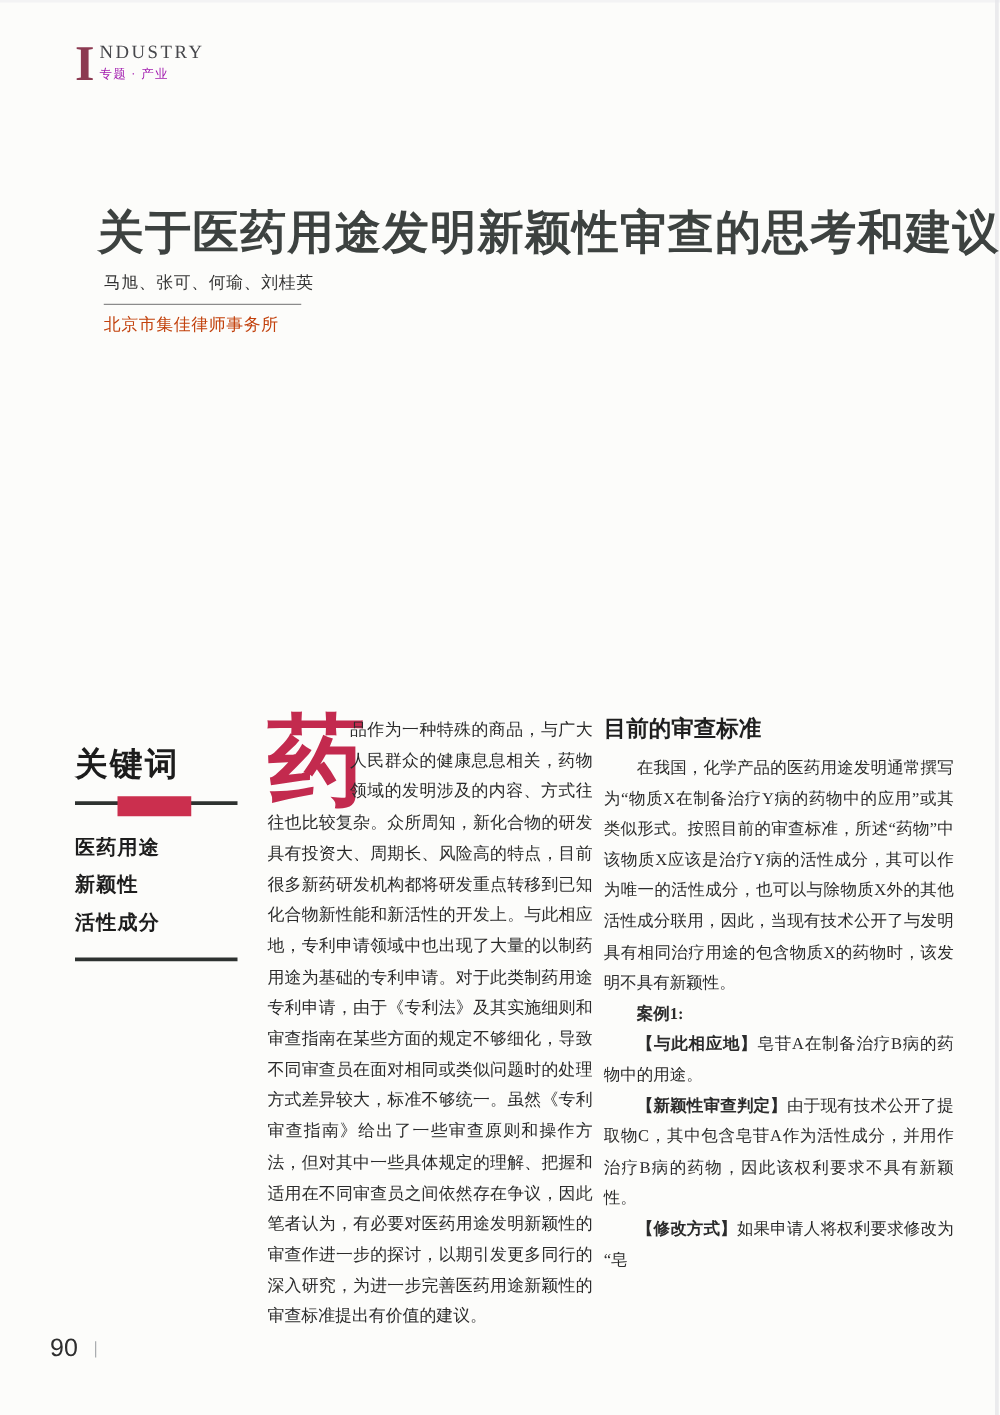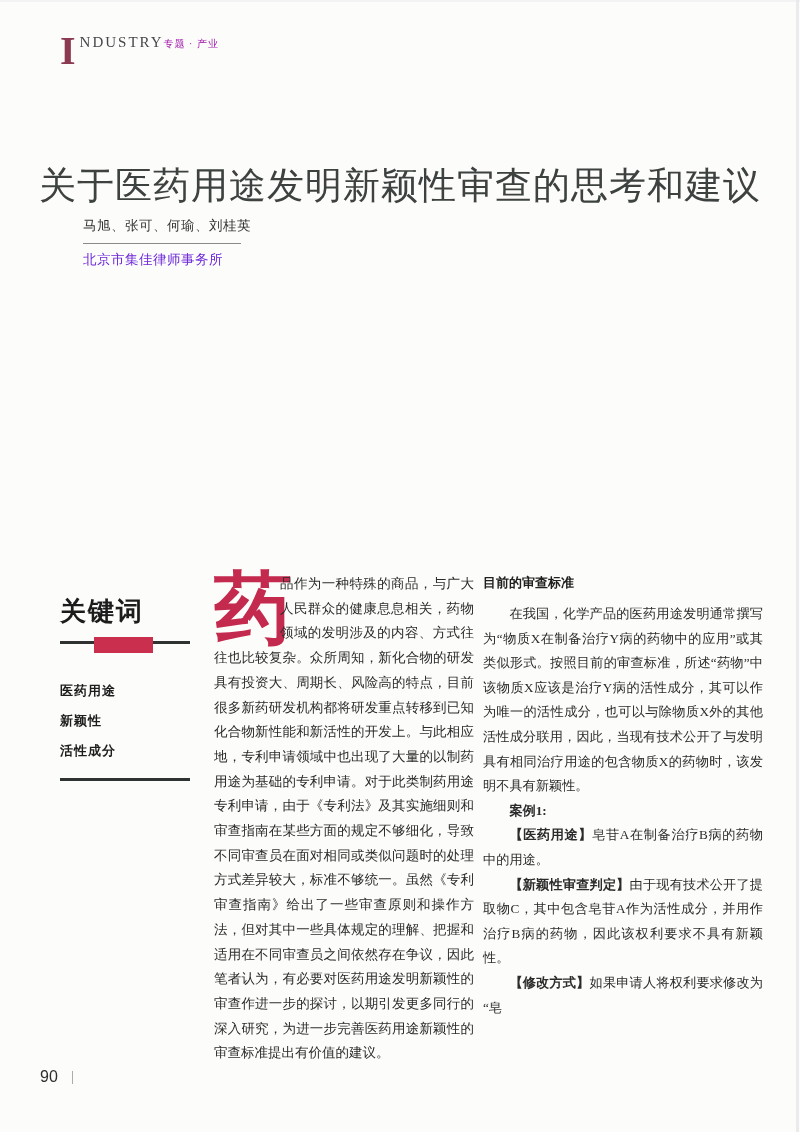--- a/index.html
+++ b/index.html
@@ -16,50 +16,50 @@
   .scan-edge-right{position:absolute;right:1px;top:0;bottom:0;width:3px;background:#e6e6ea;opacity:.8;}
   .scan-edge-top{position:absolute;left:0;top:0;right:0;height:2px;background:#f0f0f2;opacity:.8;}
 
   
   .masthead{position:absolute;left:60px;top:34px;display:flex;align-items:flex-start;}
   .masthead .initial{
     font-size:40px;line-height:34px;font-weight:bold;
     color:#8c3a51;font-family:"Liberation Serif", serif;
     margin-right:4px;
   }
-  .masthead .rest{display:flex;}
+  .masthead .rest{display:flex;flex-direction:column;}
   .masthead .rest .en{
     font-size:15px;letter-spacing:2px;color:#46474b;
     font-family:"Liberation Serif", serif;line-height:16px;
   }
   .masthead .rest .cn{
     font-size:10px;color:#a21caf;line-height:17px;margin-top:1px;
     letter-spacing:1px;
   }
 
   
   .article-title{
     position:absolute;left:0;right:0;top:136px;
-    text-align:center;
+    text-align:right;
     font-family:"Liberation Sans", sans-serif;
-    font-weight:normal;font-size:37px;letter-spacing:1px;
+    font-weight:bold;font-size:37px;letter-spacing:1px;
     color:#3d4240;
   }
   .byline{position:absolute;left:55px;top:217px;font-family:"Liberation Sans", sans-serif;margin-left:28px;}
   .byline .authors{font-size:13.5px;color:#333;letter-spacing:.5px;}
   .byline .rule{width:158px;height:0;border-top:1px solid #8b8b8b;margin:8px 0 7px 0;}
-  .byline .affiliation{font-size:13.5px;color:#6d28d9;letter-spacing:.5px;}
+  .byline .affiliation{font-size:13.5px;color:#c2410c;letter-spacing:.5px;}
 
   
   .kwbox{position:absolute;left:60px;top:594px;width:130px;text-align:left;}
   .kwbox .kw-label{font-size:26px;font-weight:bold;color:#1c1c1c;letter-spacing:2px;}
   .kwbox .kw-divider{position:relative;height:18px;margin-top:8px;}
   .kwbox .kw-divider .bar{position:absolute;left:0;right:0;top:4px;height:3px;background:#2e3230;}
   .kwbox .kw-divider .redrect{position:absolute;left:34px;top:0;width:59px;height:16px;background:#cb2f4e;}
-  .kwbox .kw-list{margin-top:21px;font-size:13px;font-weight:bold;color:#1d1d1d;line-height:30px;letter-spacing:1px;}
+  .kwbox .kw-list{margin-top:9px;font-size:16px;font-weight:bold;color:#1d1d1d;line-height:30px;letter-spacing:1px;}
   .kwbox .kw-bottom{height:0;border-top:3px solid #2e3230;margin-top:12px;}
 
   
   .col-mid{
     position:absolute;left:214px;top:572px;width:260px;
     font-size:13.5px;line-height:24.7px;text-align:justify;
     color:#2b2b2b;
   }
   .col-mid .dropcap{
     float:left;
@@ -72,30 +72,30 @@
   }
 
   
   .col-right{
     position:absolute;left:483px;top:573px;width:280px;
     font-size:13.2px;line-height:24.6px;text-align:justify;
     color:#2b2b2b;
   }
   .col-right .sec-heading{
     font-family:"Liberation Sans", sans-serif;
-    font-weight:bold;font-size:13px;color:#1f1f1f;
+    font-weight:bold;font-size:18px;color:#1f1f1f;
     line-height:20px;margin:0 0 9px 0;text-align:left;
   }
   .col-right p{margin:0;text-indent:2em;}
   .col-right p.case-label{font-weight:bold;}
   .col-right b{font-weight:bold;}
 
   
   .folio{position:absolute;left:40px;top:1068px;display:flex;align-items:center;font-family:"Liberation Sans", sans-serif;}
-  .folio .num{font-size:16px;color:#2e2e2e;}
+  .folio .num{font-size:20px;color:#2e2e2e;}
   .folio .bar{width:1px;height:13px;background:#aaadb0;margin-left:14px;}
 </style>
 </head>
 <body>
 
 <div class="page">
 
   <div class="scan-edge-top"></div>
   <div class="scan-edge-right"></div>
 
@@ -130,21 +130,21 @@
   </div>
 
   <div class="col-mid">
     <span class="dropcap">药</span><span>品作为一种特殊的商品，与广大人民群众的健康息息相关，药物领域的发明涉及的内容、方式往往也比较复杂。众所周知，新化合物的研发具有投资大、周期长、风险高的特点，目前很多新药研发机构都将研发重点转移到已知化合物新性能和新活性的开发上。与此相应地，专利申请领域中也出现了大量的以制药用途为基础的专利申请。对于此类制药用途专利申请，由于《专利法》及其实施细则和审查指南在某些方面的规定不够细化，导致不同审查员在面对相同或类似问题时的处理方式差异较大，标准不够统一。虽然《专利审查指南》给出了一些审查原则和操作方法，但对其中一些具体规定的理解、把握和适用在不同审查员之间依然存在争议，因此笔者认为，有必要对医药用途发明新颖性的审查作进一步的探讨，以期引发更多同行的深入研究，为进一步完善医药用途新颖性的审查标准提出有价值的建议。</span>
   </div>
 
   <div class="col-right">
     <h2 class="sec-heading">目前的审查标准</h2>
     <p>在我国，化学产品的医药用途发明通常撰写为“物质X在制备治疗Y病的药物中的应用”或其类似形式。按照目前的审查标准，所述“药物”中该物质X应该是治疗Y病的活性成分，其可以作为唯一的活性成分，也可以与除物质X外的其他活性成分联用，因此，当现有技术公开了与发明具有相同治疗用途的包含物质X的药物时，该发明不具有新颖性。</p>
     <p class="case-label">案例1:</p>
-    <p><b>【医药用途】</b><span>皂苷A在制备治疗B病的药物中的用途。</span></p>
+    <p><b>【与此相应地】</b><span>皂苷A在制备治疗B病的药物中的用途。</span></p>
     <p><b>【新颖性审查判定】</b><span>由于现有技术公开了提取物C，其中包含皂苷A作为活性成分，并用作治疗B病的药物，因此该权利要求不具有新颖性。</span></p>
     <p><b>【修改方式】</b><span>如果申请人将权利要求修改为“皂</span></p>
   </div>
 
   <div class="folio">
     <span class="num">90</span>
     <span class="bar"></span>
   </div>
 
 </div>

